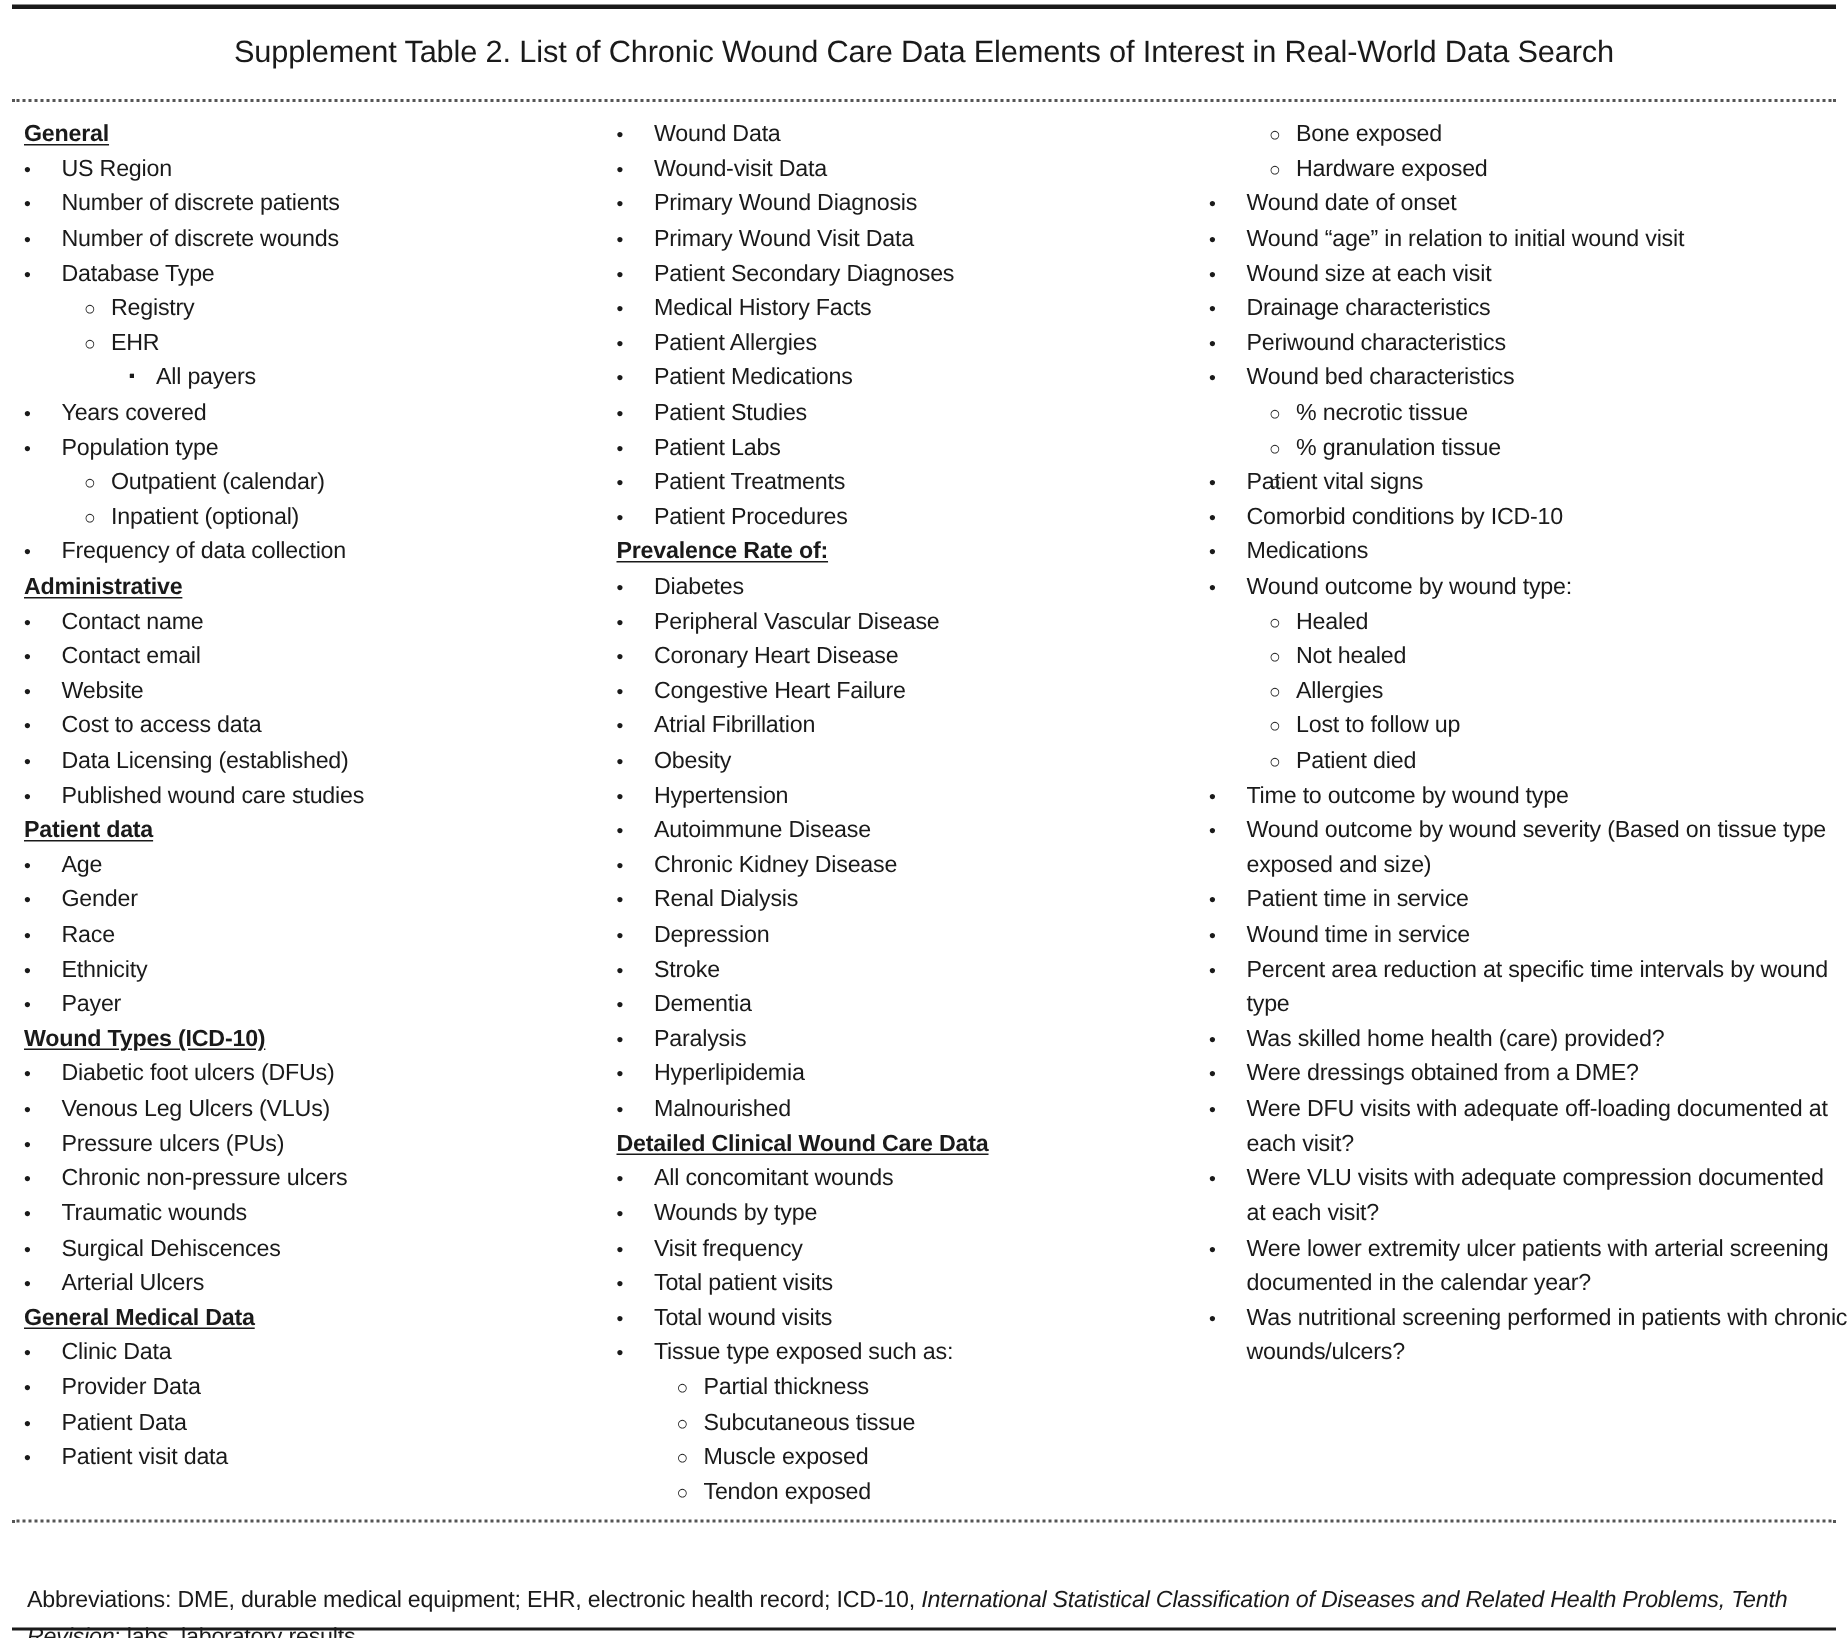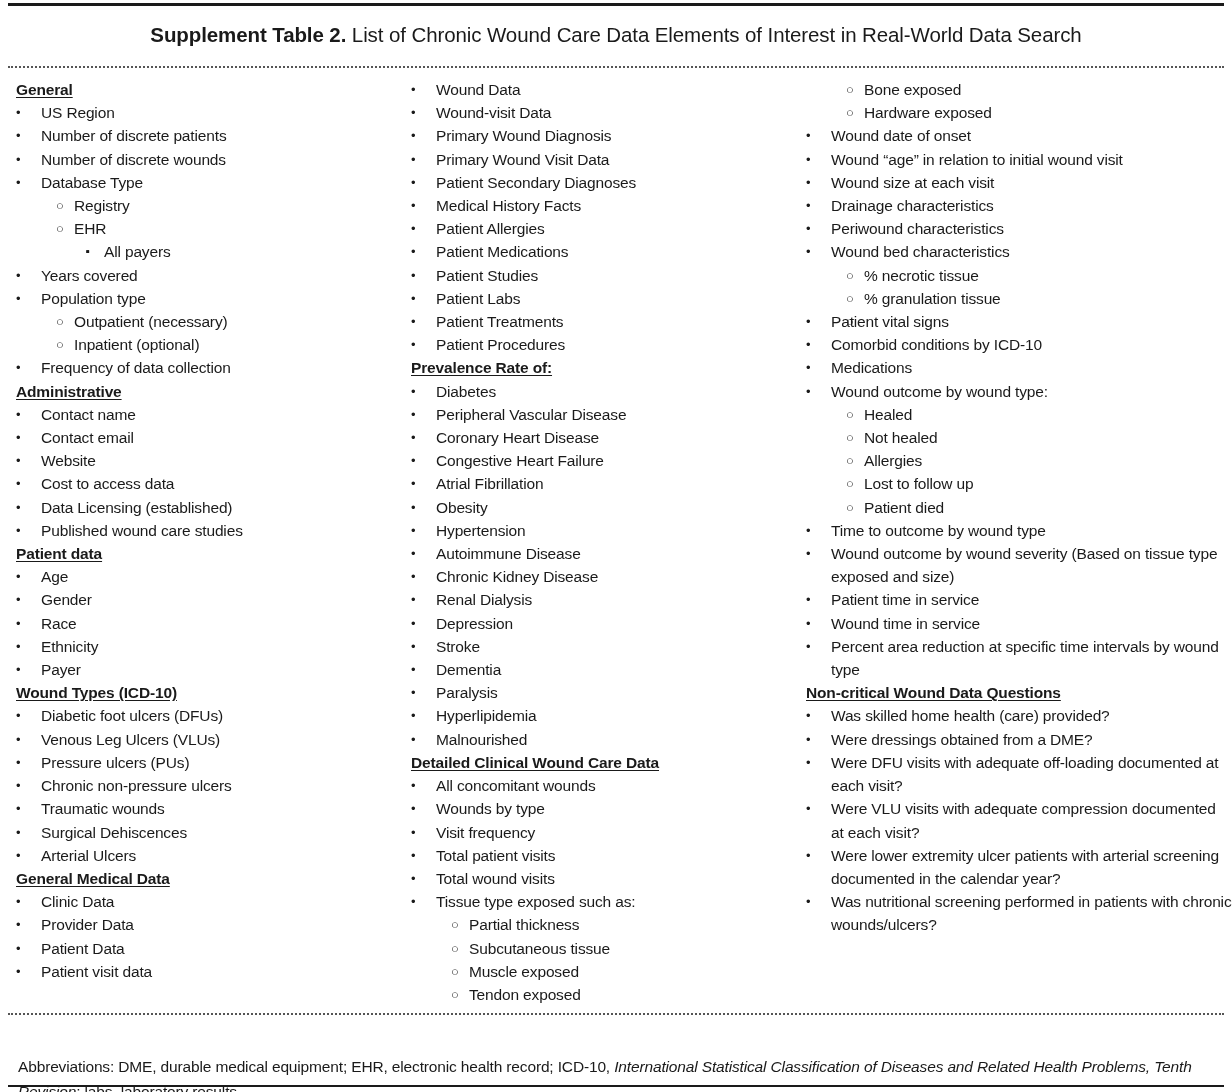--- a/index.html
+++ b/index.html
@@ -52,21 +52,21 @@
     right: 0;
     top: 22px;
     text-align: center;
     font-size: 20.5px;
     line-height: 26px;
     font-weight: 400;
     color: #1a1a1a;
     letter-spacing: -0.1px;
   }
   .title b {
-    font-weight: bold;
+    font-weight: normal;
     margin-top: 48px;
   }
 
   .columns {
     position: absolute;
     left: 0;
     top: 78px;
     width: 1232px;
     height: 915px;
     display: flex;
@@ -187,21 +187,21 @@
           <li class="item l1">
             <span class="bullet">•</span>
             <span class="txt">Years covered</span>
           </li>
           <li class="item l1">
             <span class="bullet">•</span>
             <span class="txt">Population type</span>
           </li>
           <li class="item l2">
             <span class="bullet">○</span>
-            <span class="txt">Outpatient (necessary)</span>
+            <span class="txt">Outpatient (calendar)</span>
           </li>
           <li class="item l2">
             <span class="bullet">○</span>
             <span class="txt">Inpatient (optional)</span>
           </li>
           <li class="item l1">
             <span class="bullet">•</span>
             <span class="txt">Frequency of data collection</span>
           </li>
         </ul>
@@ -563,21 +563,20 @@
           </li>
           <li class="item l1">
             <span class="bullet">•</span>
             <span class="txt">Wound time in service</span>
           </li>
           <li class="item l1">
             <span class="bullet">•</span>
             <span class="txt">Percent area reduction at specific time intervals by wound type</span>
           </li>
         </ul>
-        <div class="heading">Non-critical Wound Data Questions</div>
         <ul class="lvl">
           <li class="item l1">
             <span class="bullet">•</span>
             <span class="txt">Was skilled home health (care) provided?</span>
           </li>
           <li class="item l1">
             <span class="bullet">•</span>
             <span class="txt">Were dressings obtained from a DME?</span>
           </li>
           <li class="item l1">

